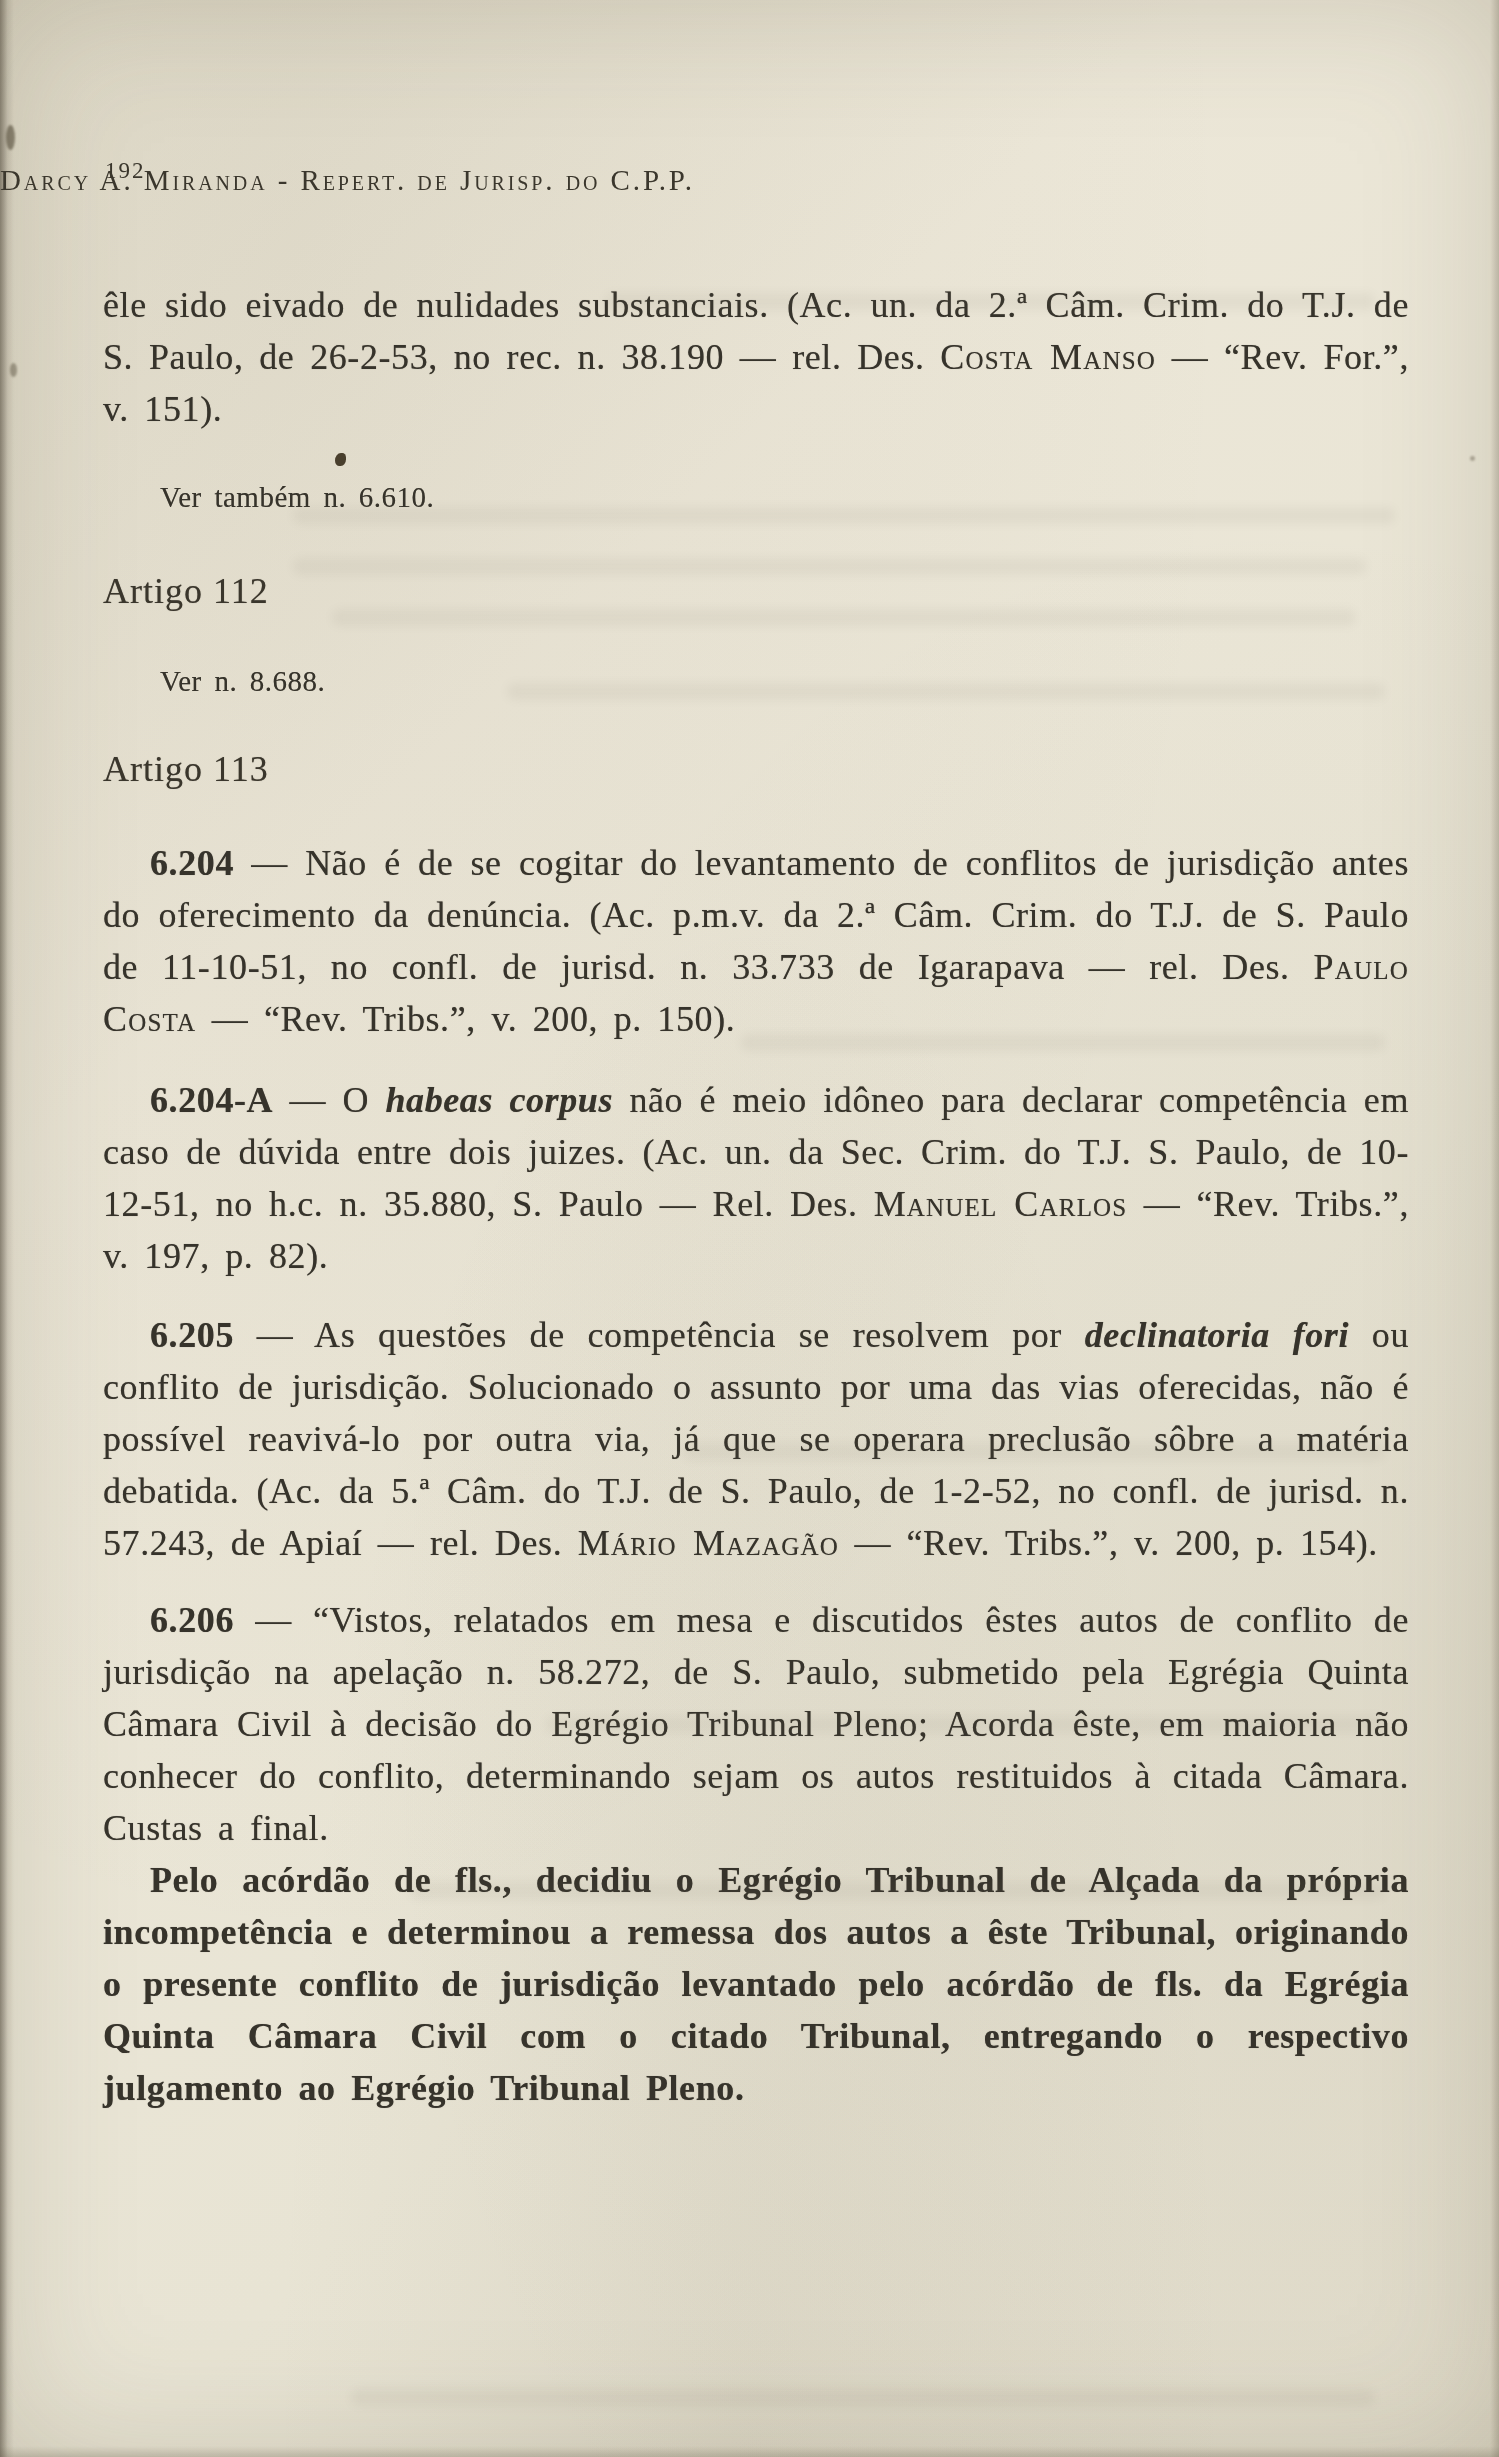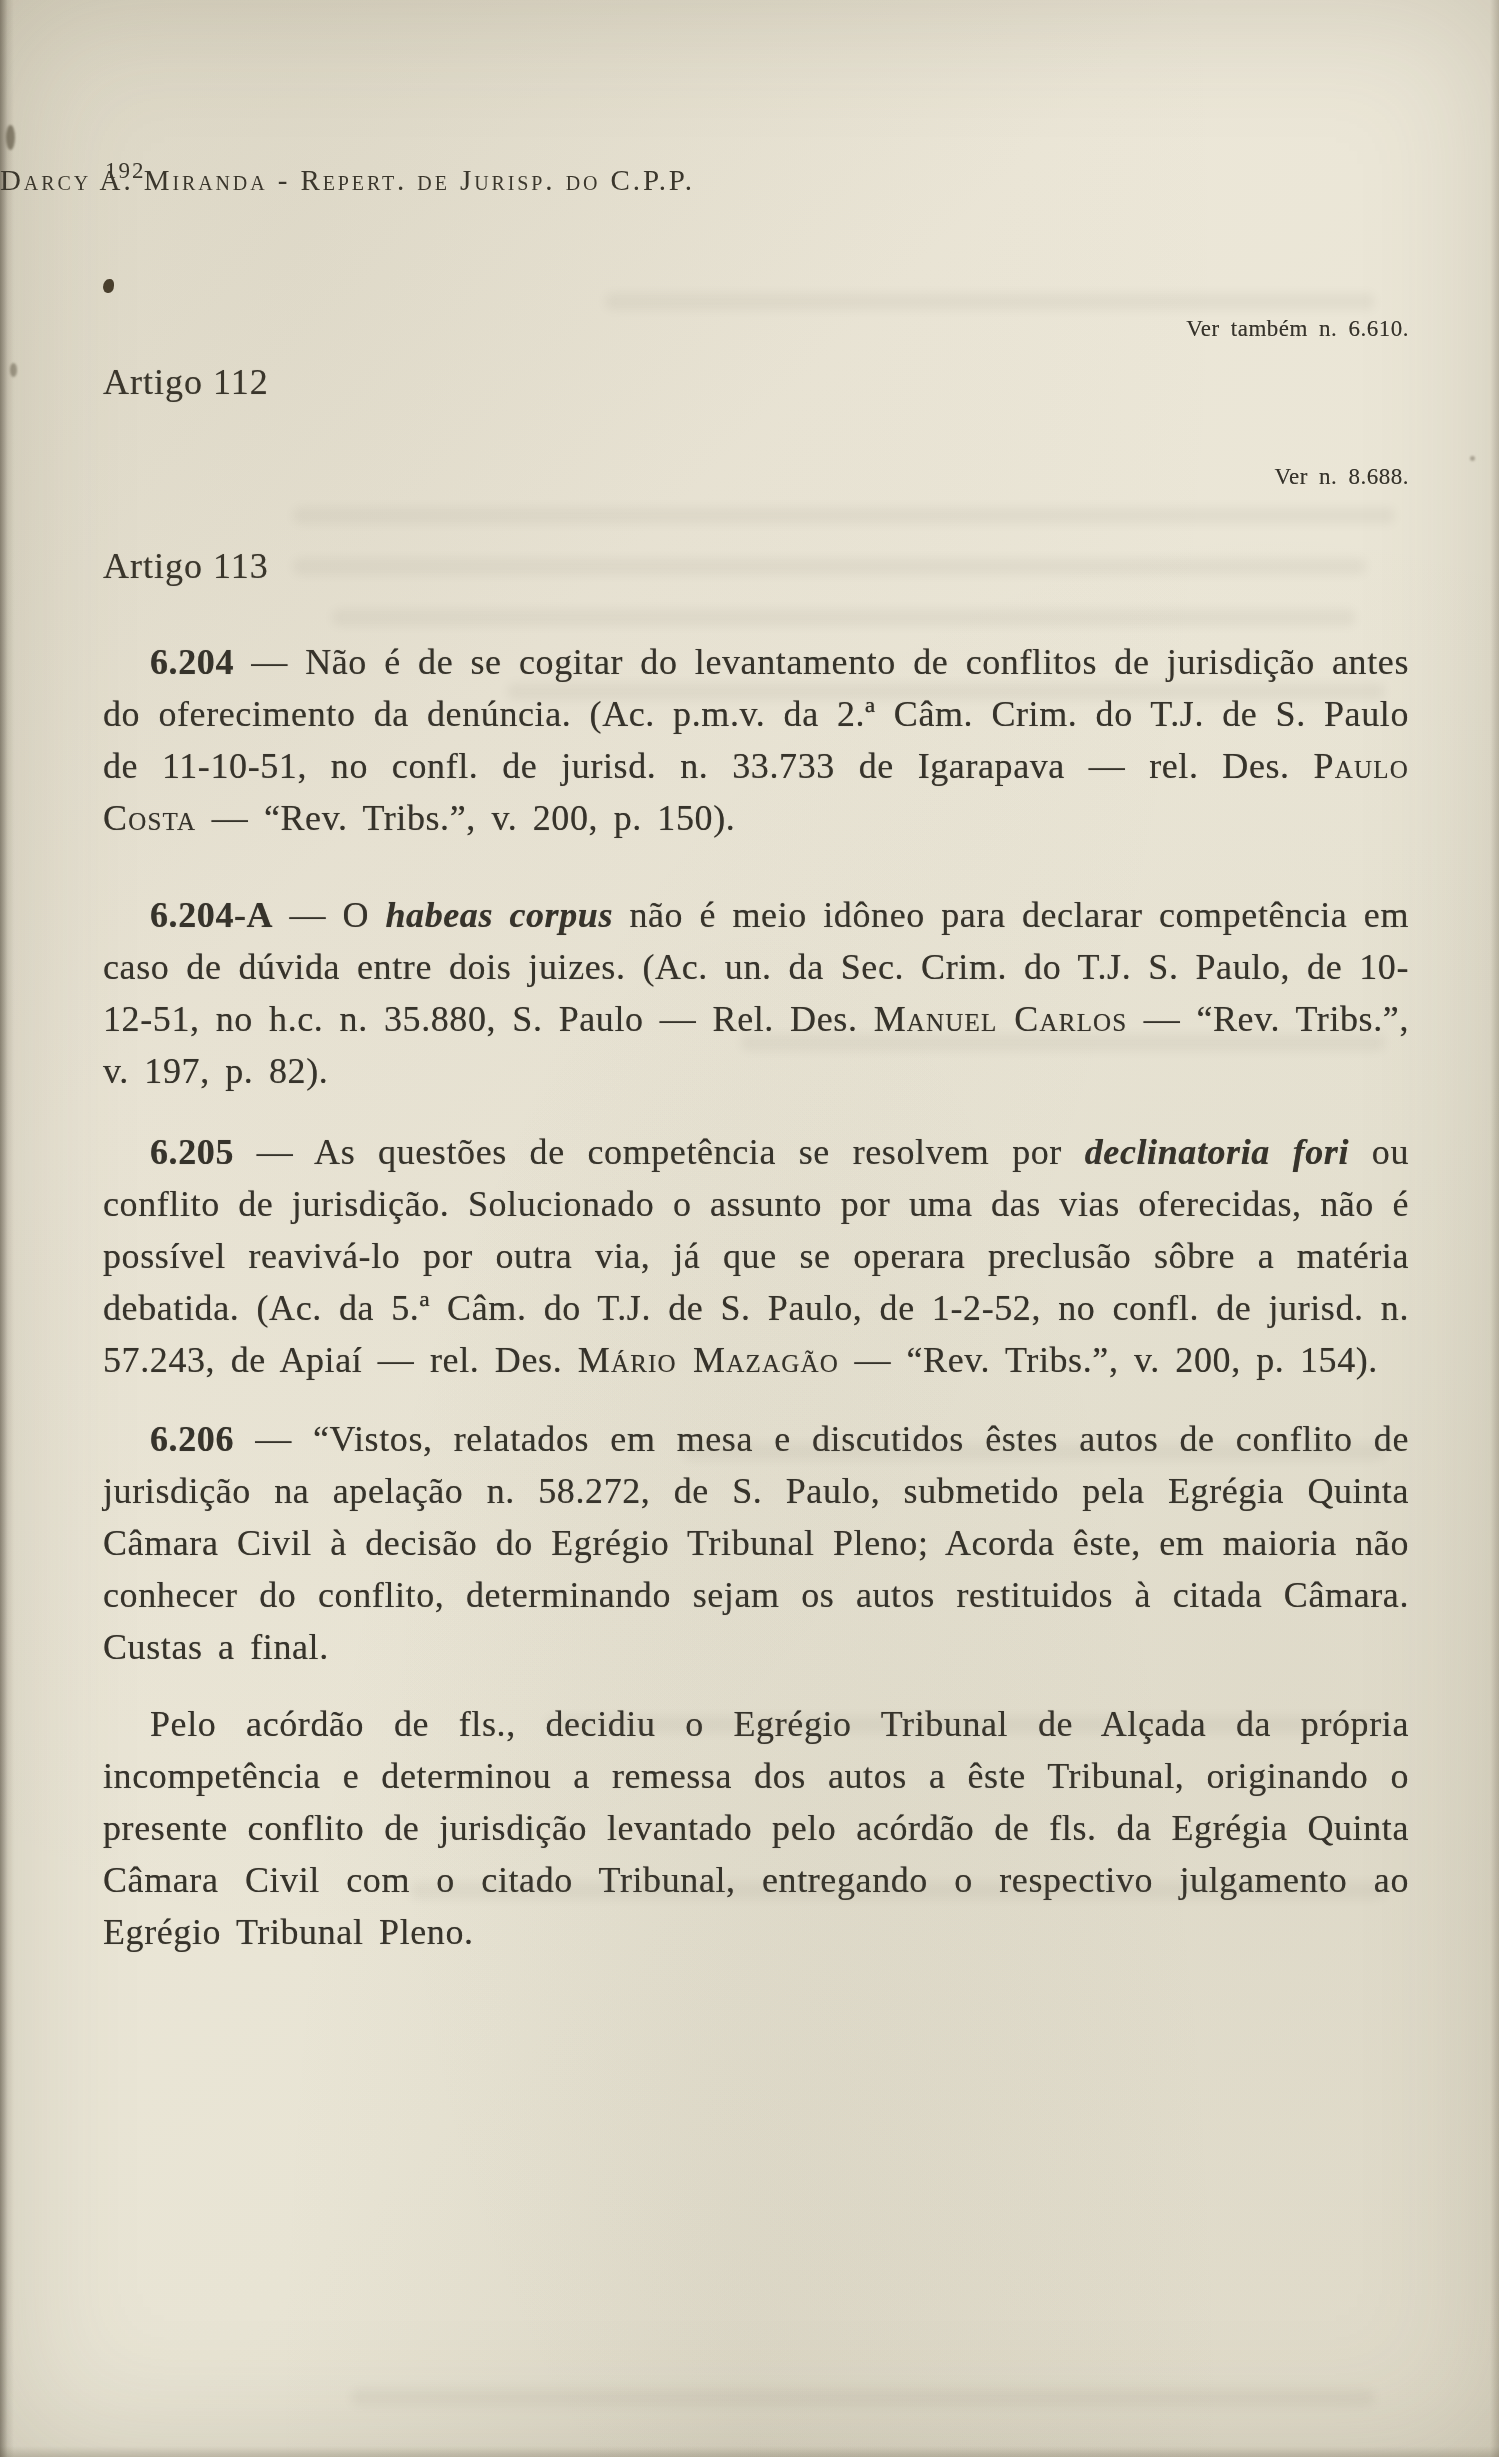--- a/index.html
+++ b/index.html
@@ -70,24 +70,23 @@
   .seg-italic { font-style: italic; font-weight: bold; }
   .seg-smallcaps { font-variant: small-caps; letter-spacing: 1.2px; }
 
   h2.article-heading {
     font-weight: 400;
     font-size: 36px; line-height: 45px;
     letter-spacing: 1px; color: #3a362c;
     text-shadow: 0 0 0.7px rgba(55,50,40,0.5);
   }
   p.note {
-    font-size: 23px; line-height: 37px;
+    font-size: 29px; line-height: 37px;
     padding-left: 57px; letter-spacing: 0.5px; word-spacing: 4.9px;
     text-shadow: 0 0 0.6px rgba(55,50,40,0.5);
-    text-align: right;
   }
   .ink-dot {
     width: 10.7px; height: 13.7px; background: #493f2d;
     border-radius: 62% 38% 55% 45%; filter: blur(0.4px);
   }
 
   
   .text-blocks > :nth-child(1)  { margin-top: 70px; }
   .text-blocks > :nth-child(2)  { margin-top: 17.6px; margin-left: 232px; }
   .text-blocks > :nth-child(3)  { margin-top: 12.7px; }
@@ -122,20 +121,21 @@
   <div class="ghost" style="left:546px; top:1716px; width:839px;"></div>
   <div class="ghost" style="left:410px; top:1882px; width:975px;"></div>
   <div class="ghost" style="left:351px; top:2389px; width:1024px;"></div>
 
   <header class="running-header">
     <span class="page-number">192</span>
     <span class="running-title">Darcy A. Miranda - Repert. de Jurisp. do C.P.P.</span>
   </header>
 
   <main class="text-blocks">
+      <p class="para"><span class="seg-normal">êle sido eivado de nulidades substanciais. (Ac. un. da 2.ª Câm. Crim. do T.J. de S. Paulo, de 26-2-53, no rec. n. 38.190 — rel. Des. </span><span class="seg-smallcaps">Costa Manso</span><span class="seg-normal"> — “Rev. For.”, v. 151).</span></p>
       <div class="ink-dot"></div>
       <p class="note">Ver também n. 6.610.</p>
       <h2 class="article-heading">Artigo 112</h2>
       <p class="note">Ver n. 8.688.</p>
       <h2 class="article-heading">Artigo 113</h2>
       <p class="para indent"><span class="seg-bold">6.204</span><span class="seg-normal"> — Não é de se cogitar do levantamento de conflitos de jurisdição antes do oferecimento da denúncia. (Ac. p.m.v. da 2.ª Câm. Crim. do T.J. de S. Paulo de 11-10-51, no confl. de jurisd. n. 33.733 de Igarapava — rel. Des. </span><span class="seg-smallcaps">Paulo Costa</span><span class="seg-normal"> — “Rev. Tribs.”, v. 200, p. 150).</span></p>
       <p class="para indent"><span class="seg-bold">6.204-A</span><span class="seg-normal"> — O </span><span class="seg-italic">habeas corpus</span><span class="seg-normal"> não é meio idôneo para declarar competência em caso de dúvida entre dois juizes. (Ac. un. da Sec. Crim. do T.J. S. Paulo, de 10-12-51, no h.c. n. 35.880, S. Paulo — Rel. Des. </span><span class="seg-smallcaps">Manuel Carlos</span><span class="seg-normal"> — “Rev. Tribs.”, v. 197, p. 82).</span></p>
       <p class="para indent"><span class="seg-bold">6.205</span><span class="seg-normal"> — As questões de competência se resolvem por </span><span class="seg-italic">declinatoria fori</span><span class="seg-normal"> ou conflito de jurisdição.  Solucionado o assunto por uma das vias oferecidas, não é possível reavivá-lo por outra via, já que se operara preclusão sôbre a matéria debatida. (Ac. da 5.ª Câm. do T.J. de S. Paulo, de 1-2-52, no confl. de jurisd. n. 57.243, de Apiaí — rel. Des. </span><span class="seg-smallcaps">Mário Mazagão</span><span class="seg-normal"> — “Rev. Tribs.”, v. 200, p. 154).</span></p>
       <p class="para indent"><span class="seg-bold">6.206</span><span class="seg-normal"> — “Vistos, relatados em mesa e discutidos êstes autos de conflito de jurisdição na apelação n. 58.272, de S. Paulo, submetido pela Egrégia Quinta Câmara Civil à decisão do Egrégio Tribunal Pleno; Acorda êste, em maioria não conhecer do conflito, determinando sejam os autos restituidos à citada Câmara. Custas a final.</span></p>
       <p class="para indent"><span class="seg-normal">Pelo acórdão de fls., decidiu o Egrégio Tribunal de Alçada da própria incompetência e determinou a remessa dos autos a êste Tribunal, originando o presente conflito de jurisdição levantado pelo acórdão de fls. da Egrégia Quinta Câmara Civil com o citado Tribunal, entregando o respectivo julgamento ao Egrégio Tribunal Pleno.</span></p>

